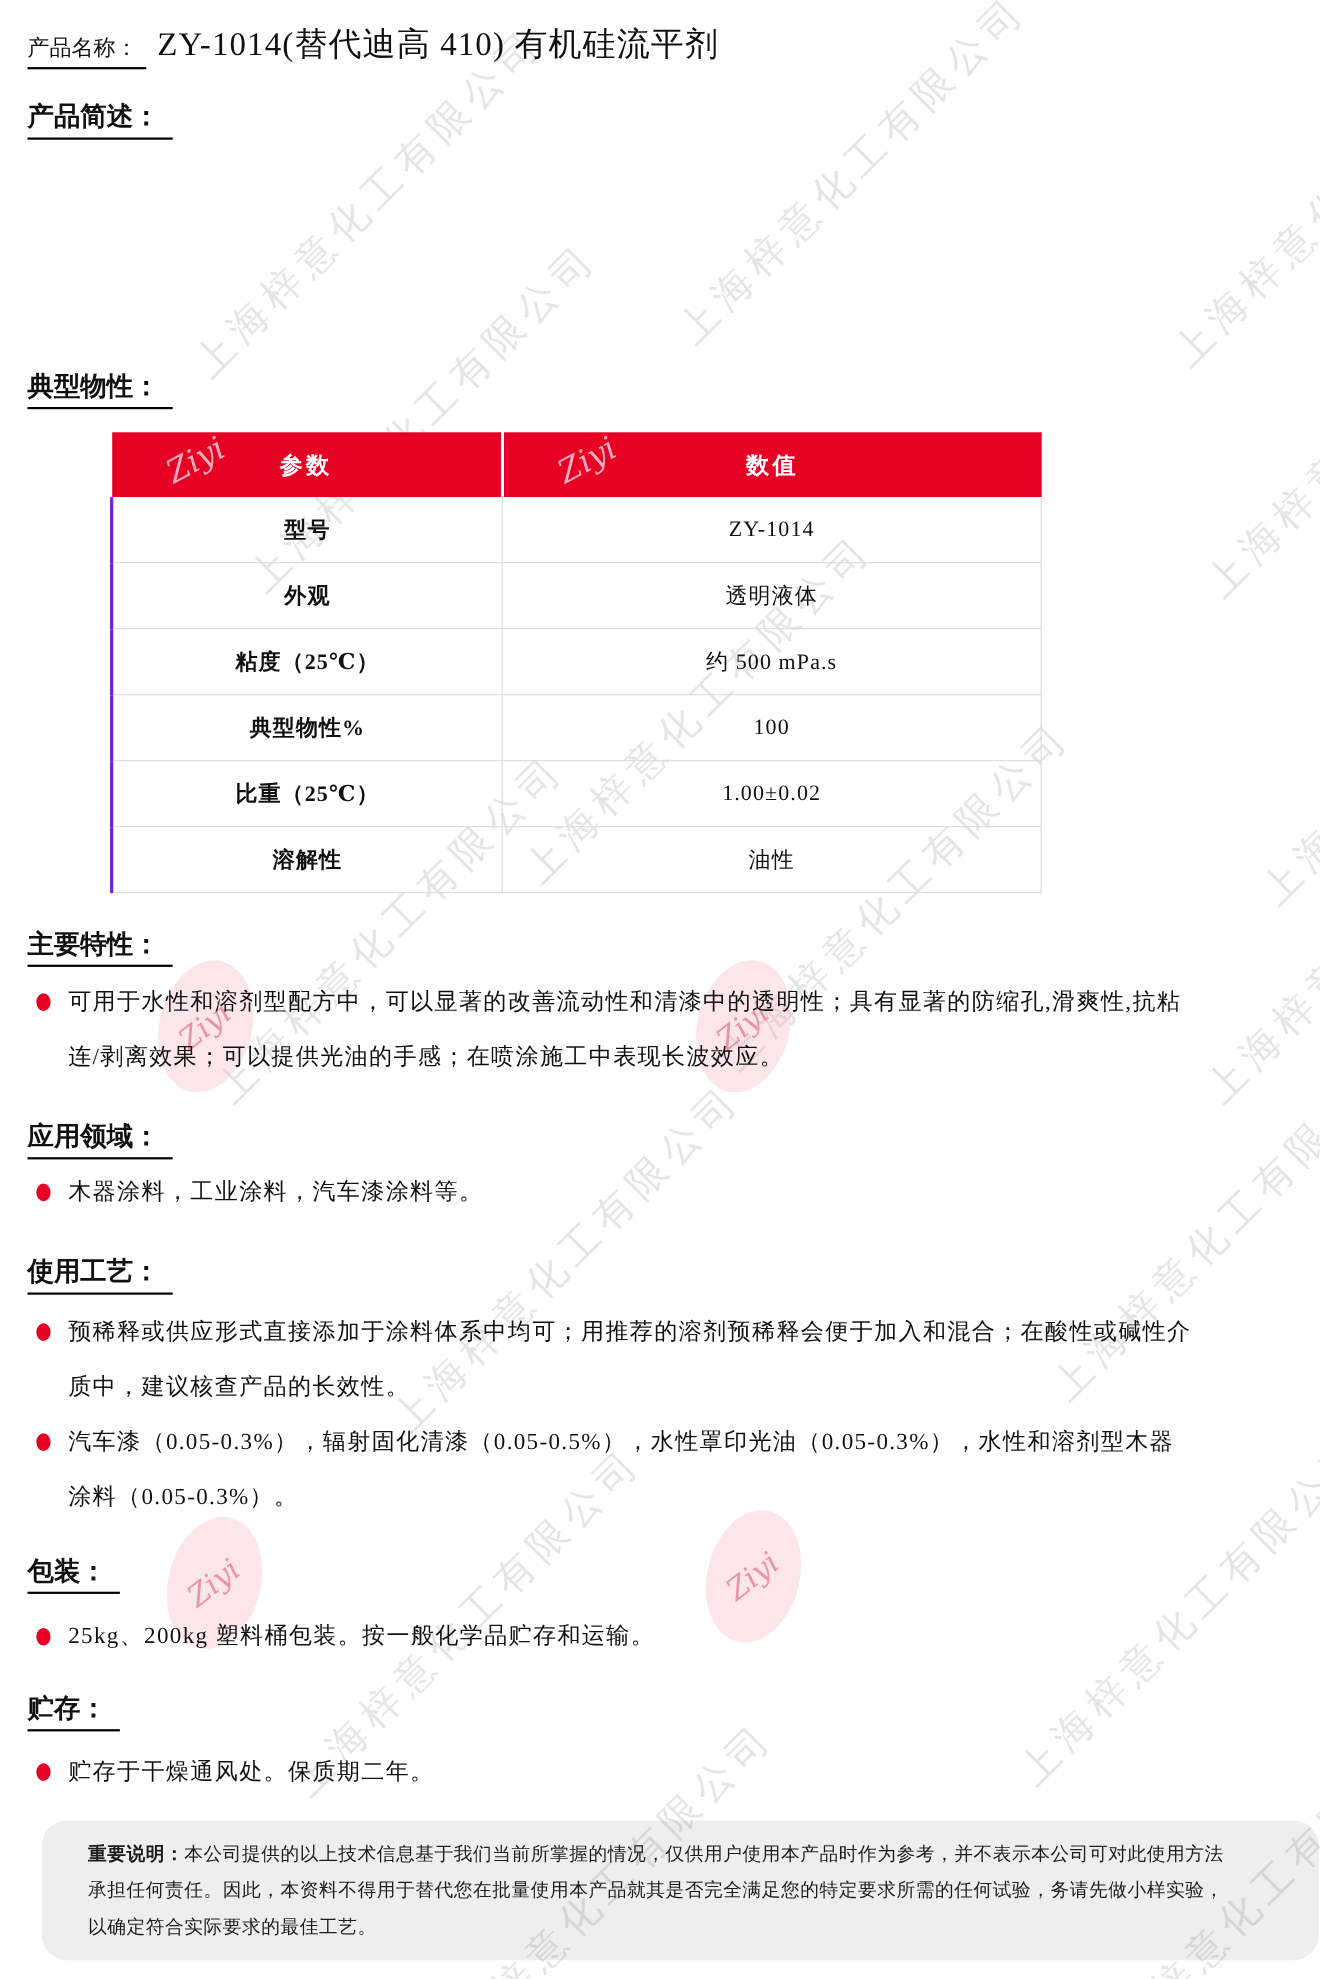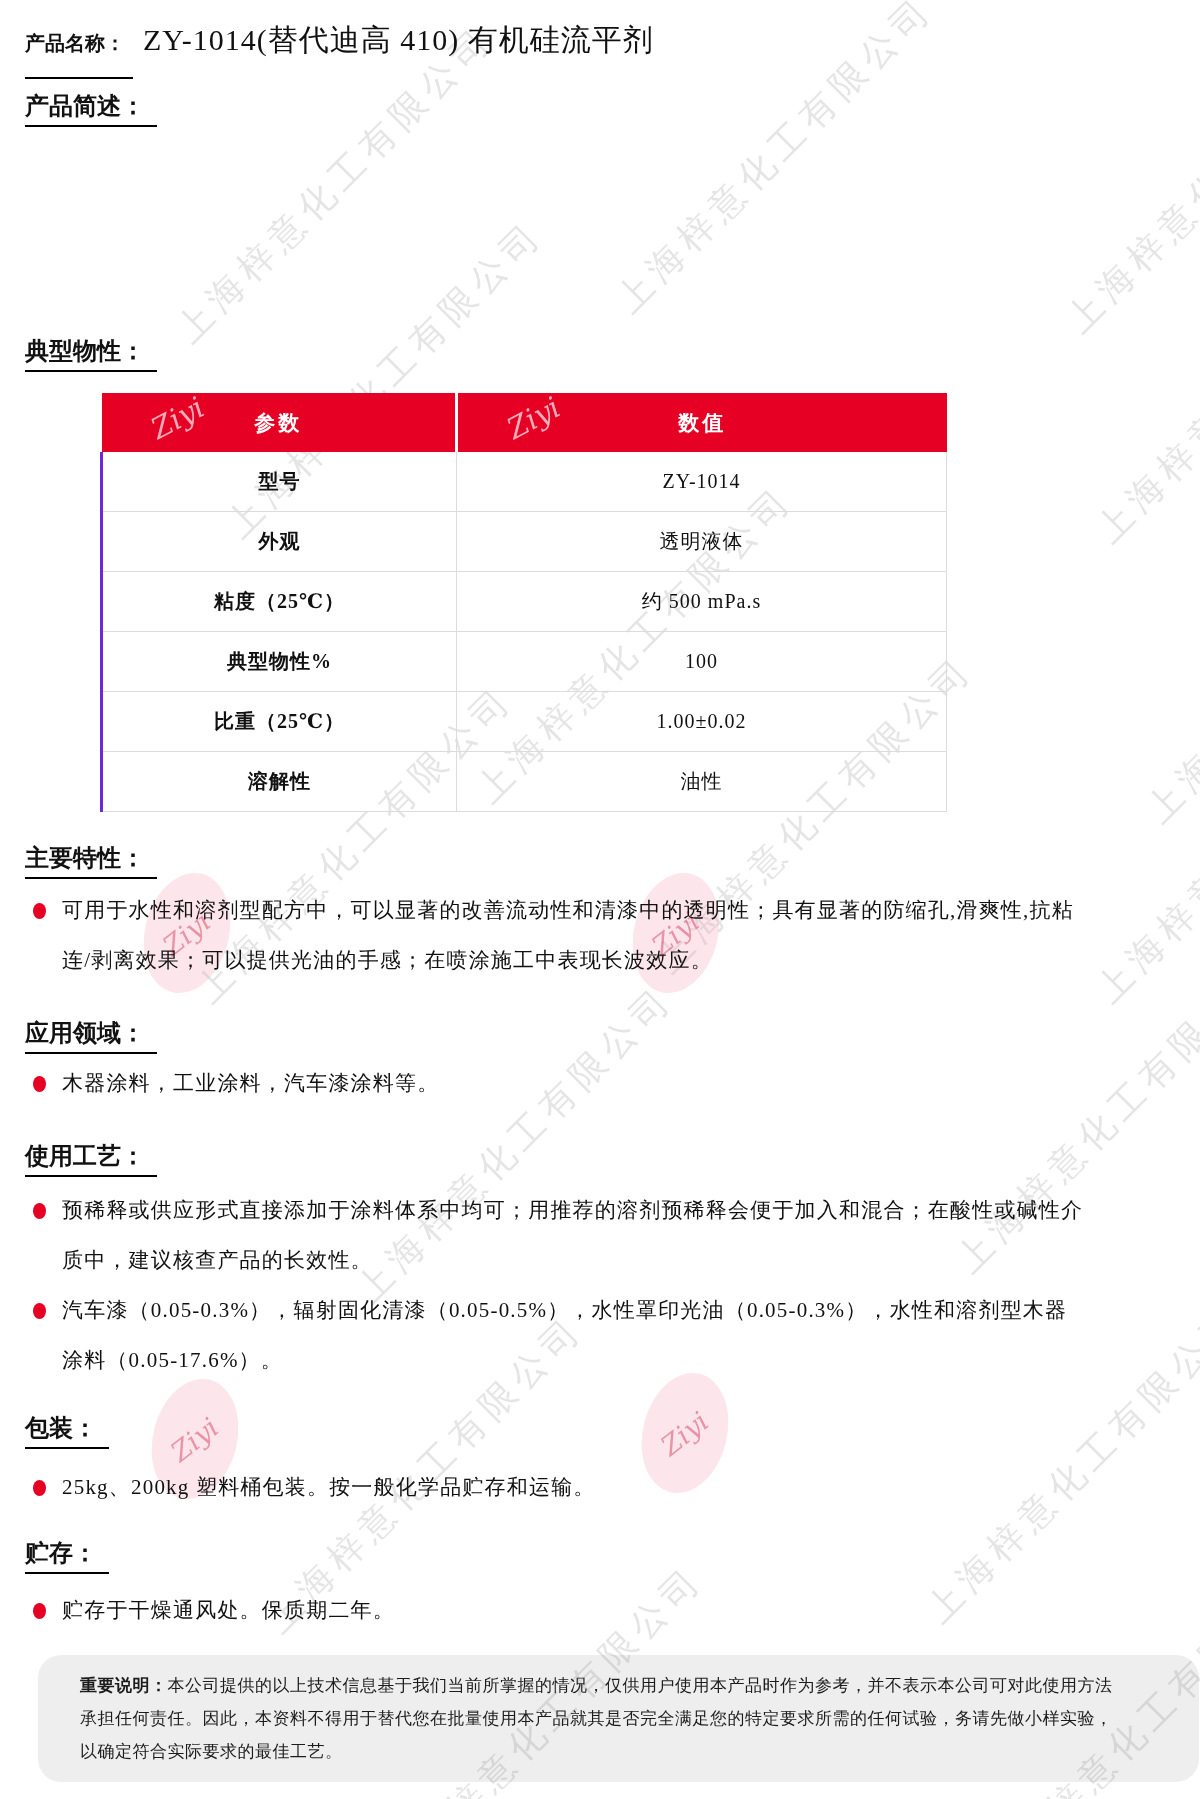--- a/index.html
+++ b/index.html
@@ -21,22 +21,22 @@
   }
   .pink-oval .oval-ziyi{
     font-family:"DejaVu Serif","Liberation Serif",serif;font-style:italic;
     font-size:27px;color:rgba(222,92,118,0.60);transform:rotate(-52deg);
   }
   
   .content{position:absolute;inset:0;z-index:2;}
   .abs{position:absolute;}
   .title-row{top:20px;left:25px;display:flex;align-items:baseline;white-space:nowrap;}
   .title-label{
-    font-size:20px;font-weight:bold;border-bottom:2px solid #000;
-    padding-bottom:20px;padding-right:8px;
+    font-size:20px;font-weight:normal;border-bottom:2px solid #000;
+    padding-bottom:4px;padding-right:8px;
   }
   .title-text{font-size:30px;margin-left:10px;letter-spacing:1px;}
   .sec-heading{
     font-size:24px;font-weight:bold;border-bottom:2px solid #000;
     padding-bottom:3px;padding-right:12px;white-space:nowrap;
   }
   .para{position:absolute;}
   .bullet-dot{
     position:absolute;left:0;top:18px;width:13px;height:16px;border-radius:50%;
     background:#e60023;
@@ -198,21 +198,21 @@
       <div class="lines">
           <div class="pline">预稀释或供应形式直接添加于涂料体系中均可；用推荐的溶剂预稀释会便于加入和混合；在酸性或碱性介</div>
           <div class="pline">质中，建议核查产品的长效性。</div>
         </div>
     </div>
 
     <div class="para" style="top:1285px;left:33px;">
       <span class="bullet-dot"></span>
       <div class="lines">
           <div class="pline">汽车漆（0.05-0.3%），辐射固化清漆（0.05-0.5%），水性罩印光油（0.05-0.3%），水性和溶剂型木器</div>
-          <div class="pline">涂料（0.05-17.6%）。</div>
+          <div class="pline">涂料（0.05-0.3%）。</div>
         </div>
     </div>
 
     <div class="abs sec-heading" style="top:1412px;left:25px;">包装：</div>
 
     <div class="para" style="top:1462px;left:33px;">
       <span class="bullet-dot"></span>
       <div class="lines">
           <div class="pline">25kg、200kg 塑料桶包装。按一般化学品贮存和运输。</div>
         </div>

